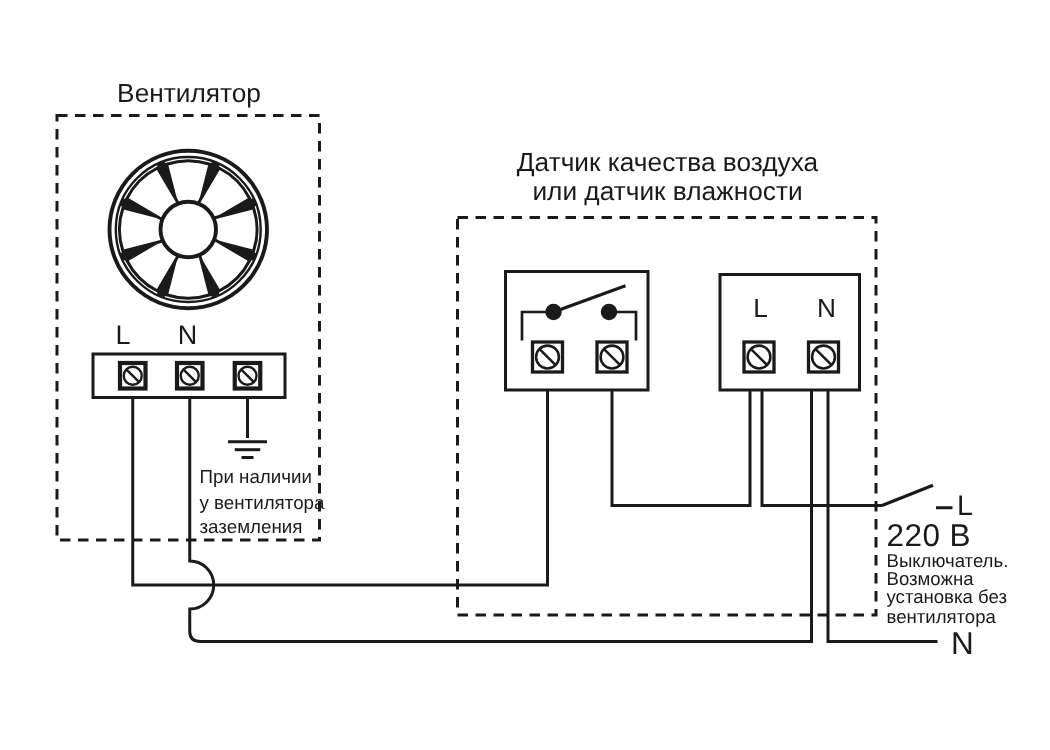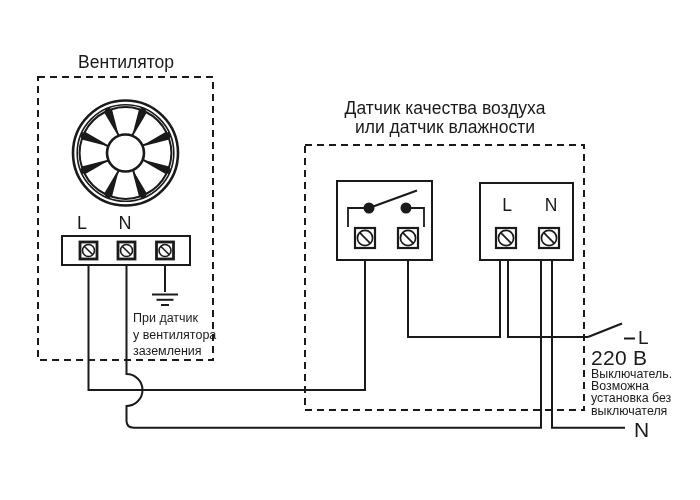--- a/index.html
+++ b/index.html
@@ -127,25 +127,25 @@
   <div class="lbl ctr" id="fan-title">Вентилятор</div>
   <div class="lbl ctr" id="sensor-title">Датчик качества воздуха
 или датчик влажности</div>
 
   <div class="lbl ctr" id="fan-l-label">L</div>
   <div class="lbl ctr" id="fan-n-label">N</div>
 
   <div class="lbl ctr" id="sensor-l-label">L</div>
   <div class="lbl ctr" id="sensor-n-label">N</div>
 
-  <div class="lbl" id="ground-note">При датчик
+  <div class="lbl" id="ground-note">При наличии
 у вентилятора
 заземления</div>
 
   <div class="lbl" id="line-label">L</div>
   <div class="lbl" id="voltage-label">220 В</div>
   <div class="lbl" id="switch-note">Выключатель.
 Возможна
 установка без
-выключателя</div>
+вентилятора</div>
   <div class="lbl" id="neutral-label">N</div>
 
 </div>
 
 </body></html>

